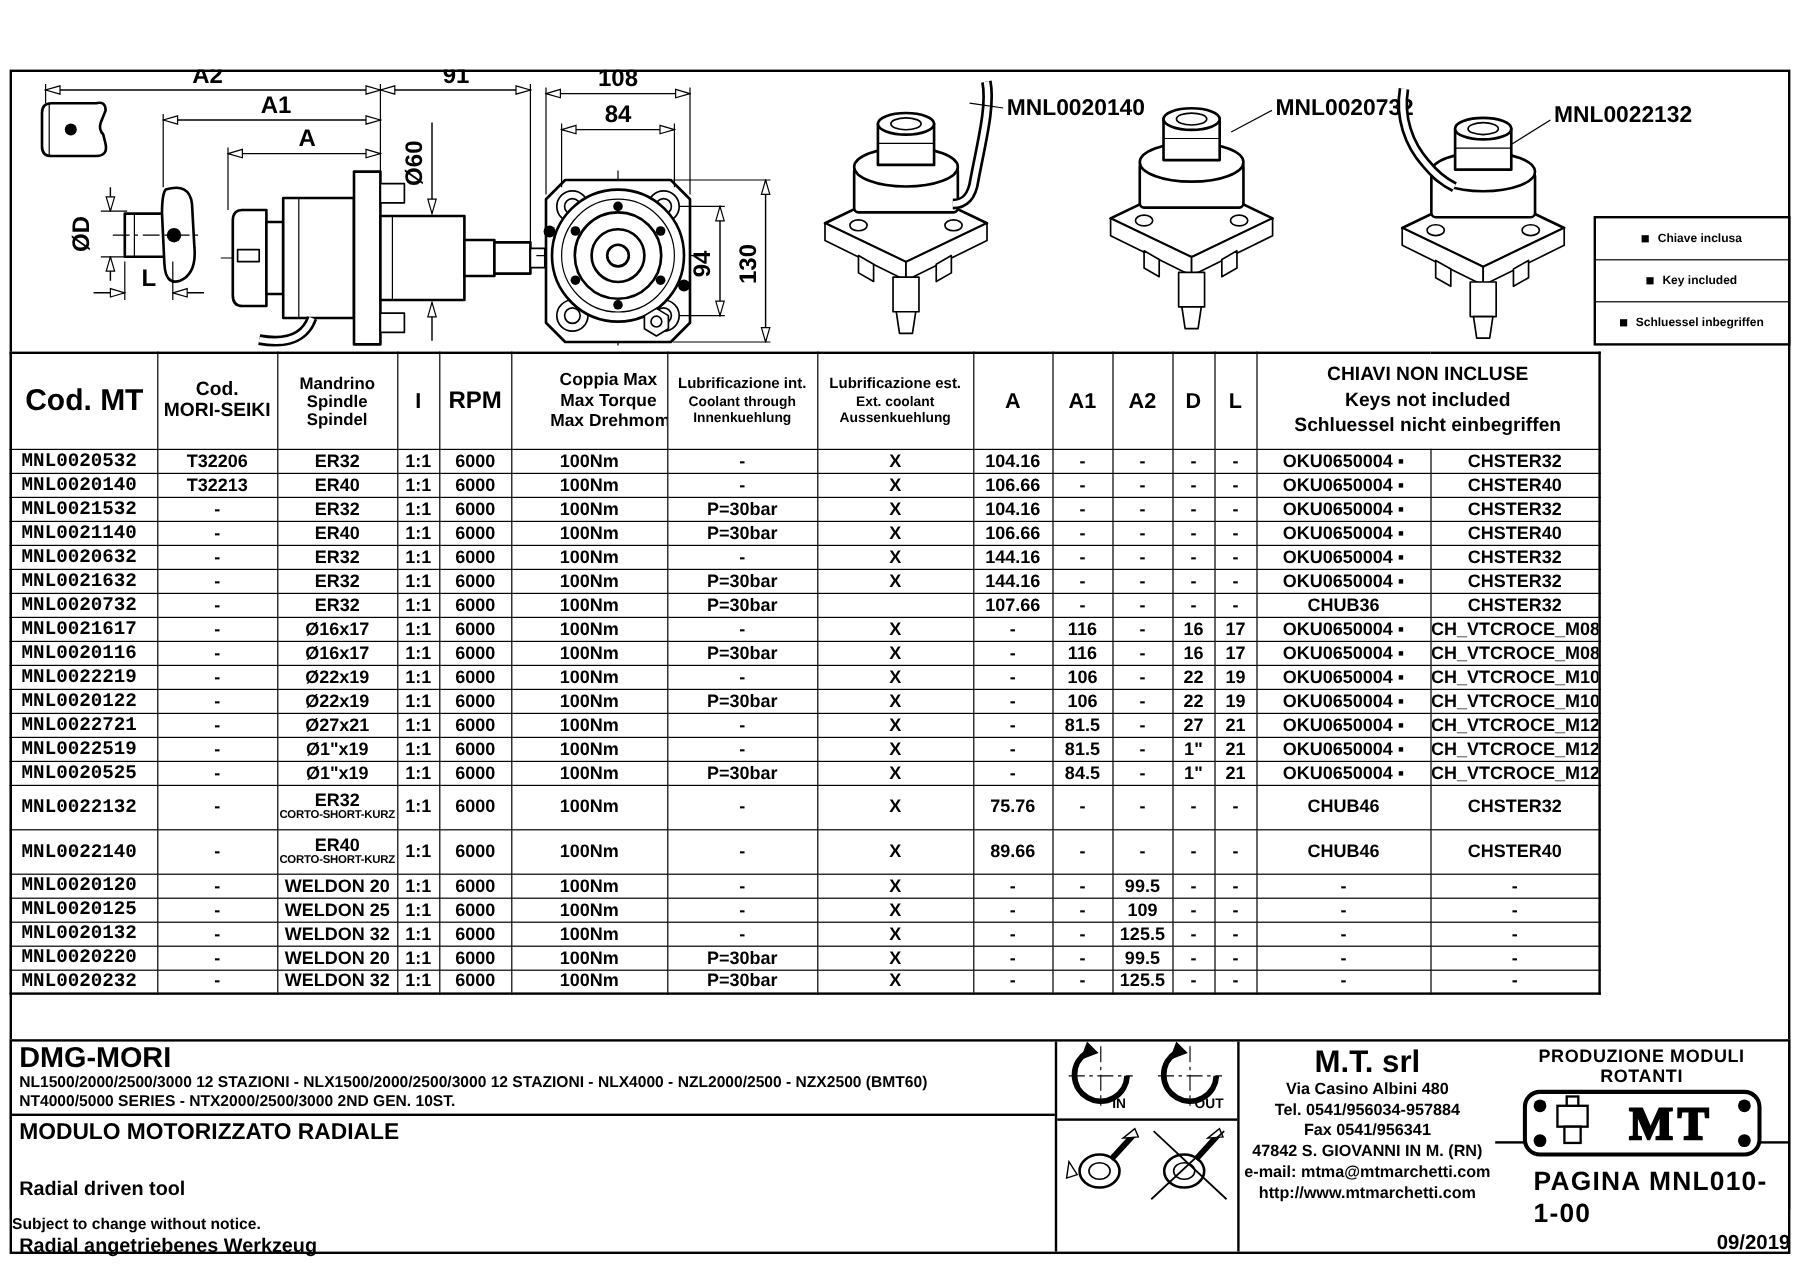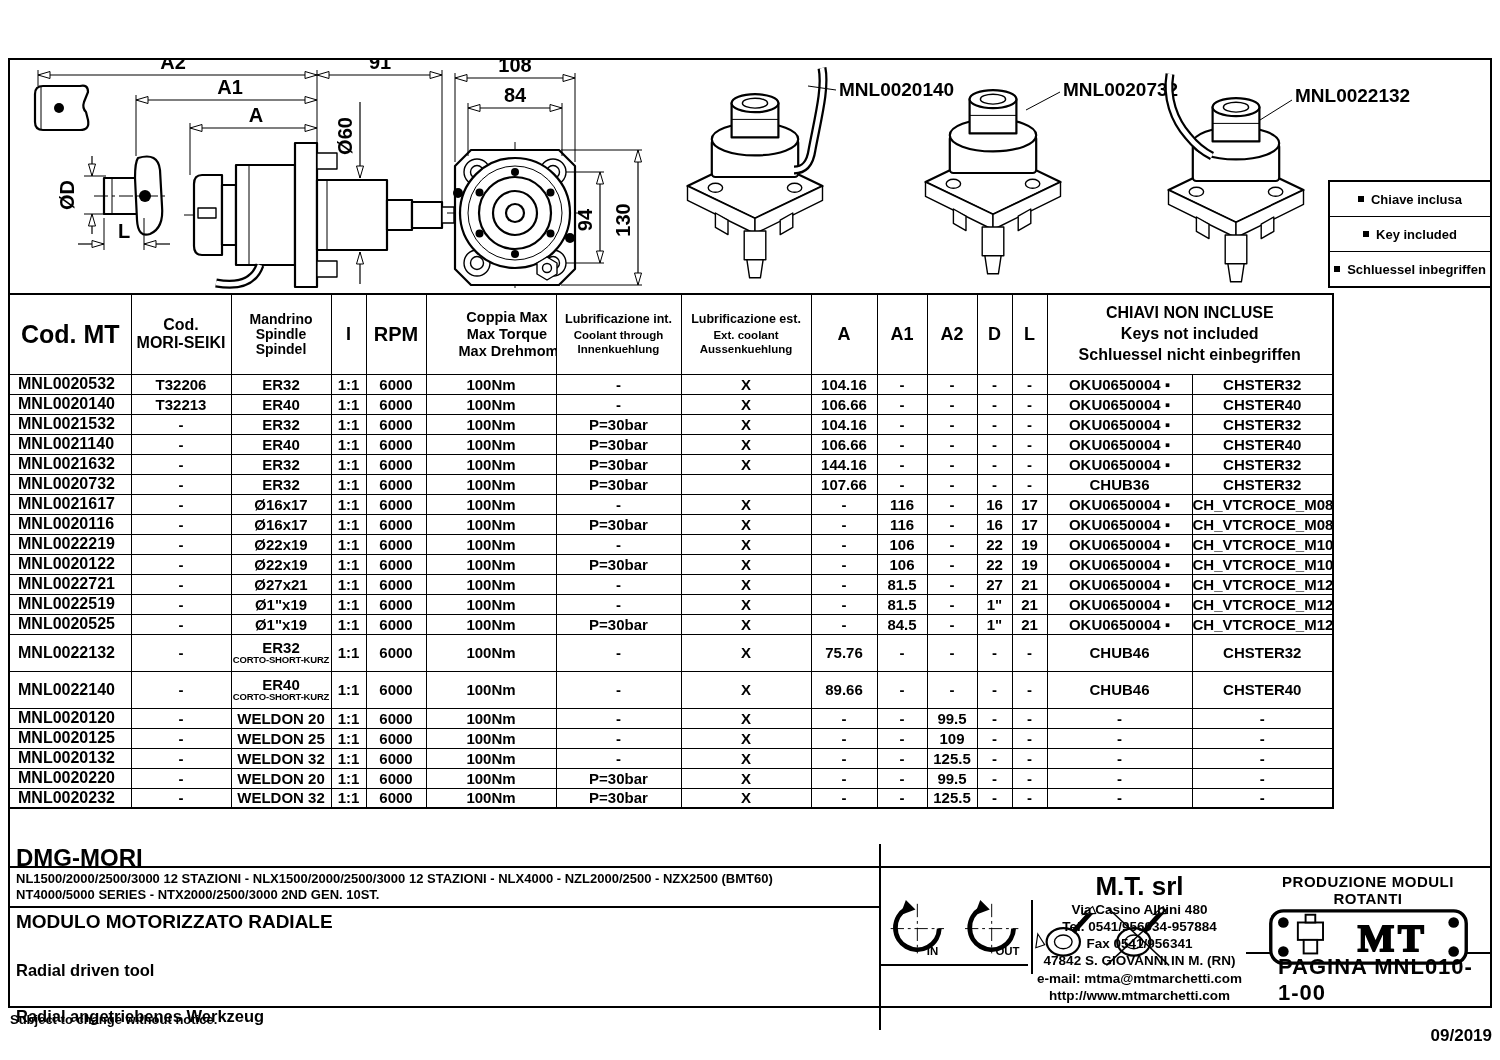--- a/index.html
+++ b/index.html
@@ -20,58 +20,58 @@
   .ext { stroke:#000; stroke-width:1; fill:none; }
   .dimtxt { font:bold 20px "Liberation Sans",sans-serif; fill:#000; text-anchor:middle; }
   .lbltxt { font:bold 19px "Liberation Sans",sans-serif; fill:#000; }
   .tube-o { fill:none; stroke:#000; stroke-width:9; }
   .tube-i { fill:none; stroke:#fff; stroke-width:4.5; }
 
   
   .legend { position:absolute; left:1328px; top:180px; width:164px; height:108px;
             border:2px solid #000; display:flex; flex-direction:column; }
   .legend-row { flex:1; border-bottom:1.5px solid #000; display:flex; align-items:center;
-                justify-content:center; gap:7px; font-weight:bold; font-size:13px; }
+                justify-content:center; gap:7px; font-weight:bold; font-size:10px; }
   .legend-row:last-child { border-bottom:none; }
   .sqb { width:6px; height:6px; background:#000; flex:0 0 auto; }
 
   
   table.spec { position:absolute; left:8px; top:293px; width:1324px; border-collapse:collapse;
                table-layout:fixed; background:#fff; border:2.5px solid #000; }
   .spec th, .spec td { border:1.5px solid #000; font-weight:bold; text-align:center;
                        vertical-align:middle; padding:0; white-space:nowrap; overflow:hidden; }
   .spec thead tr { height:80px; }
   .spec tbody tr { height:20px; font-size:15px; }
   .spec tbody tr.tall { height:37px; }
-  .spec td.cod { text-align:left; padding-left:8px; font-size:16px; }
+  .spec td.cod { text-align:left; padding-left:8px; font-size:16px;font-family:Liberation Mono, monospace; }
   .hline { display:block; line-height:1.12; }
   .h-codmt { font-size:25px; }
   .h-mori .hline { font-size:16px; }
   .h-sp .hline { font-size:14px; line-height:1.08; }
   .h-ratio { font-size:18px; }
   .h-rpm { font-size:20px; }
   .h-tq .hline { font-size:14.5px; line-height:1.15;padding-left:32px; }
   .h-lub .hline { font-size:11.5px; line-height:1.25; }
   .h-lub .hline:first-child { font-size:12.5px; }
   .h-dim { font-size:18px; }
   .h-keys .hline { font-size:16px; line-height:1.3; }
   .sp-main { line-height:1; font-size:15px; }
   .sp-sub  { line-height:1; font-size:9.5px; letter-spacing:-0.2px; }
 
   
-  .footer { position:absolute; left:8px; top:866px; width:1484px; height:142px;
-            border:2.5px solid #000; display:flex; background:#fff;align-items:center; }
+  .footer { position:absolute; left:8px; top:866px; width:1484px; height:179px;
+            border:2.5px solid #000; display:flex; background:#fff; }
   .f-left { width:871px; border-right:2.5px solid #000; display:flex; flex-direction:column; }
   .f-brandarea { height:64px; border-bottom:2.5px solid #000; padding:1px 6px; }
   .f-brand { font-size:24px; font-weight:bold; line-height:1.05; }
   .f-mach { font-size:13px; font-weight:bold; line-height:1.25; white-space:nowrap; }
   .f-modulearea { flex:1; padding:2px 6px; }
   .f-mod-it { font-size:19px; font-weight:bold; line-height:1.3; }
   .f-mod-en, .f-mod-de { font-size:16.5px; font-weight:bold; line-height:1.35;margin-top:24px; }
-  .f-inout { width:152px; border-right:2.5px solid #000; display:flex; flex-direction:row; }
+  .f-inout { width:152px; border-right:2.5px solid #000; display:flex; flex-direction:column; }
   .f-arrows { height:66px; border-bottom:2.5px solid #000; }
   .f-pictos { flex:1; }
   .f-contact { width:213px; text-align:center; padding-top:2px; }
   .f-cname { font-size:26px; font-weight:bold; line-height:1.1; }
   .f-cline { font-size:13.5px; font-weight:bold; line-height:1.28; white-space:nowrap; }
   .f-right { flex:1; display:flex; flex-direction:column; }
   .f-prod { height:85px; border-bottom:2.5px solid #000; text-align:center; padding-top:4px; }
   .f-prodtitle { font-size:15px; font-weight:bold; letter-spacing:0.5px; }
   .f-pagina { flex:1; display:flex; align-items:center; justify-content:center;
               font-size:22px; font-weight:bold; letter-spacing:1px;margin-left:32px; }
@@ -395,20 +395,37 @@
           <td>X</td>
           <td>106.66</td>
           <td>-</td>
           <td>-</td>
           <td>-</td>
           <td>-</td>
           <td>OKU0650004 ▪</td>
           <td>CHSTER40</td>
         </tr>
         <tr>
+          <td class="cod">MNL0020632</td>
+          <td>-</td>
+          <td>ER32</td>
+          <td>1:1</td>
+          <td>6000</td>
+          <td>100Nm</td>
+          <td>-</td>
+          <td>X</td>
+          <td>144.16</td>
+          <td>-</td>
+          <td>-</td>
+          <td>-</td>
+          <td>-</td>
+          <td>OKU0650004 ▪</td>
+          <td>CHSTER32</td>
+        </tr>
+        <tr>
           <td class="cod">MNL0021632</td>
           <td>-</td>
           <td>ER32</td>
           <td>1:1</td>
           <td>6000</td>
           <td>100Nm</td>
           <td>P=30bar</td>
           <td>X</td>
           <td>144.16</td>
           <td>-</td>

